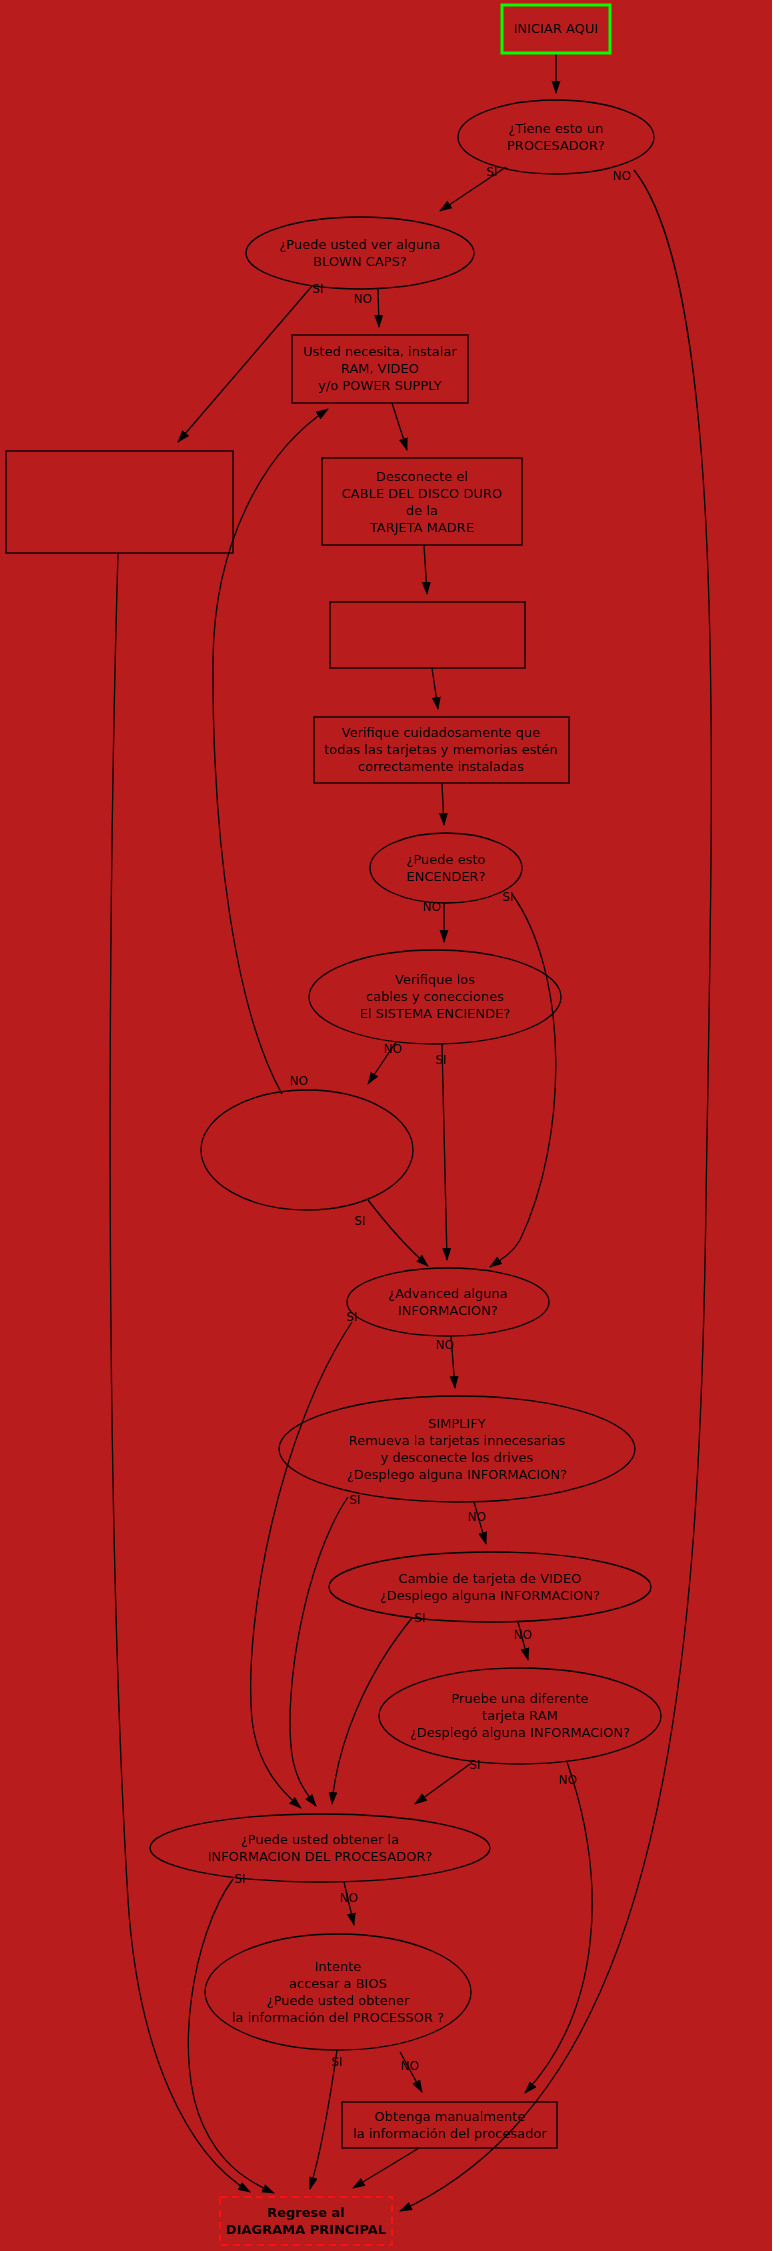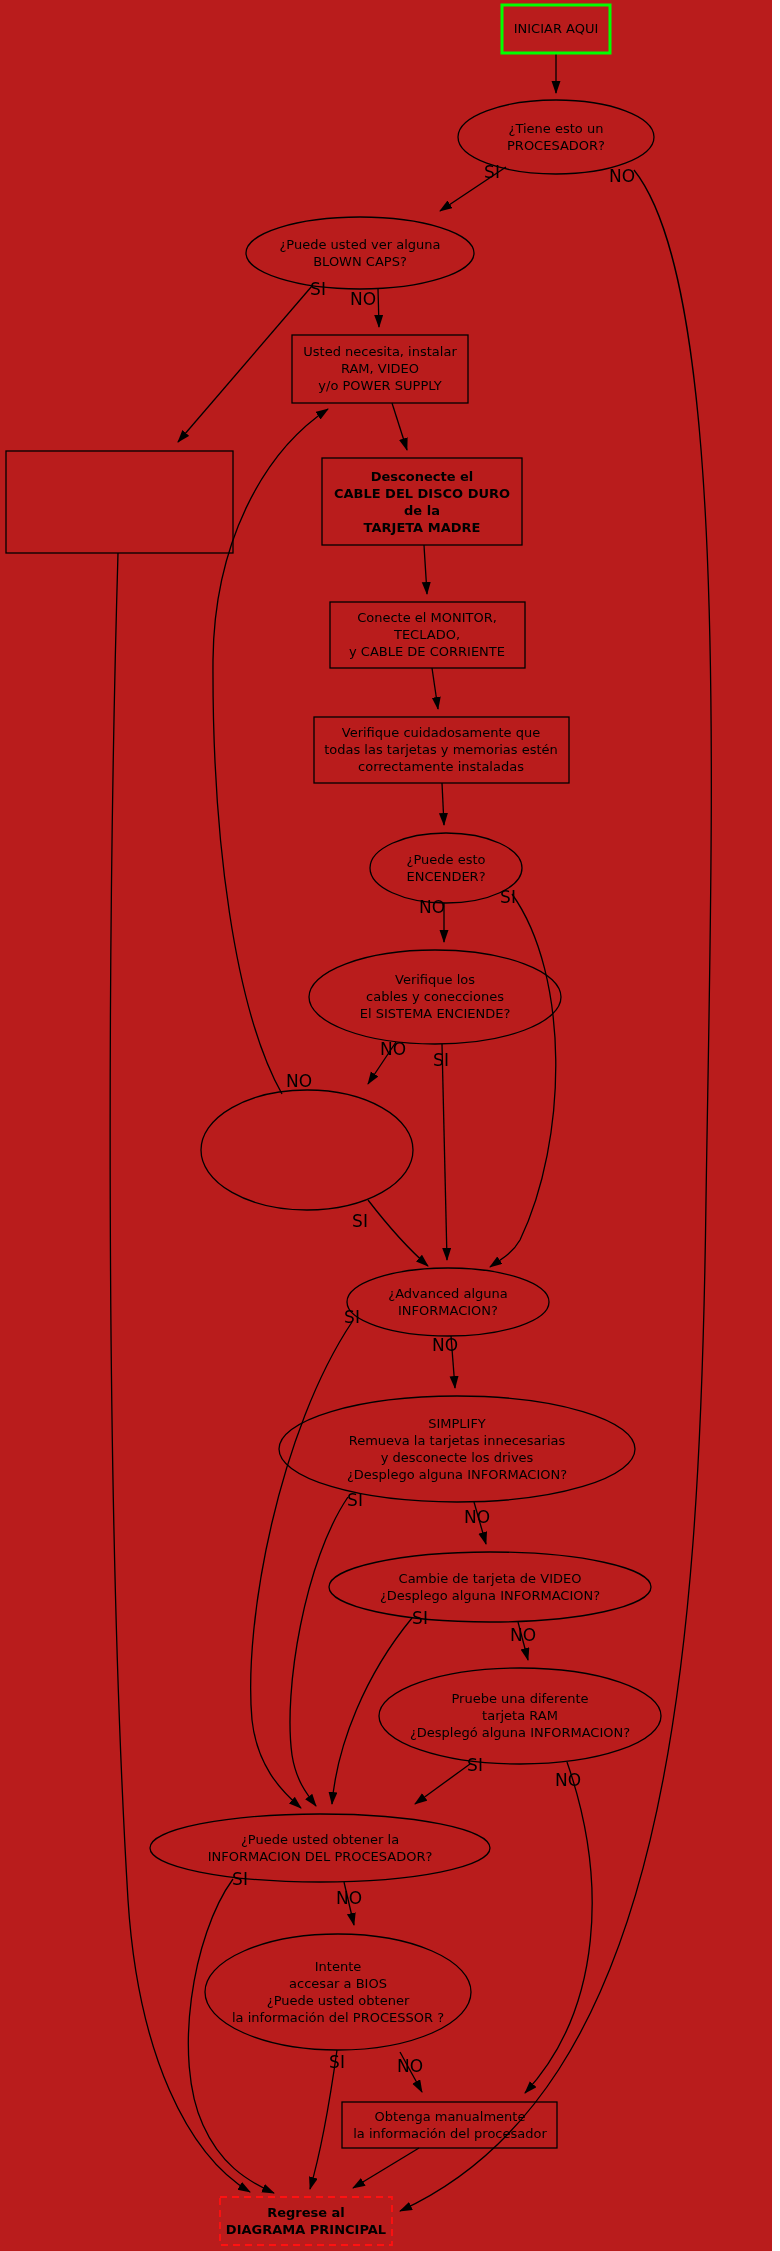--- a/index.html
+++ b/index.html
@@ -17,21 +17,21 @@
     transform:translate(-50%,-50%);
     text-align:center;
     white-space:pre-line;
     font-size:13px;
     line-height:1.32;
     color:#000;
   }
   .elabel {
     position:absolute;
     transform:translate(-50%,-50%);
-    font-size:17px;
+    font-size:12px;
     color:#000;
   }
 </style>
 </head>
 <body>
 
 <div id="canvas">
 
   <svg id="diagram-svg" width="780" height="2251" viewBox="0 0 780 2251">
     <defs>
@@ -96,27 +96,24 @@
   </svg>
 
   <div class="nlabel" style="left:556px; top:29px;  width:104px;">INICIAR AQUI</div>
   <div class="nlabel" style="left:556px; top:137px; width:180px;">¿Tiene esto un
 PROCESADOR?</div>
   <div class="nlabel" style="left:360px; top:253px; width:210px;">¿Puede usted ver alguna
 BLOWN CAPS?</div>
   <div class="nlabel" style="left:380px; top:369px; width:170px;">Usted necesita, instalar
 RAM, VIDEO
 y/o POWER SUPPLY</div>
-  <div class="nlabel" style="left:422px; top:502px; width:196px;font-weight:bold;">Desconecte el
+  <div class="nlabel" style="left:422px; top:502px; width:196px;">Desconecte el
 CABLE DEL DISCO DURO
 de la
 TARJETA MADRE</div>
-  <div class="nlabel" style="left:427px; top:635px; width:190px;">Conecte el MONITOR,
-TECLADO,
-y CABLE DE CORRIENTE</div>
   <div class="nlabel" style="left:441px; top:750px; width:250px;">Verifique cuidadosamente que
 todas las tarjetas y memorias estén
 correctamente instaladas</div>
   <div class="nlabel" style="left:446px; top:868px; width:140px;">¿Puede esto
 ENCENDER?</div>
   <div class="nlabel" style="left:435px; top:997px; width:220px;">Verifique los
 cables y conecciones
 El SISTEMA ENCIENDE?</div>
   <div class="nlabel" style="left:448px; top:1302px;width:180px;">¿Advanced alguna
 INFORMACION?</div>

